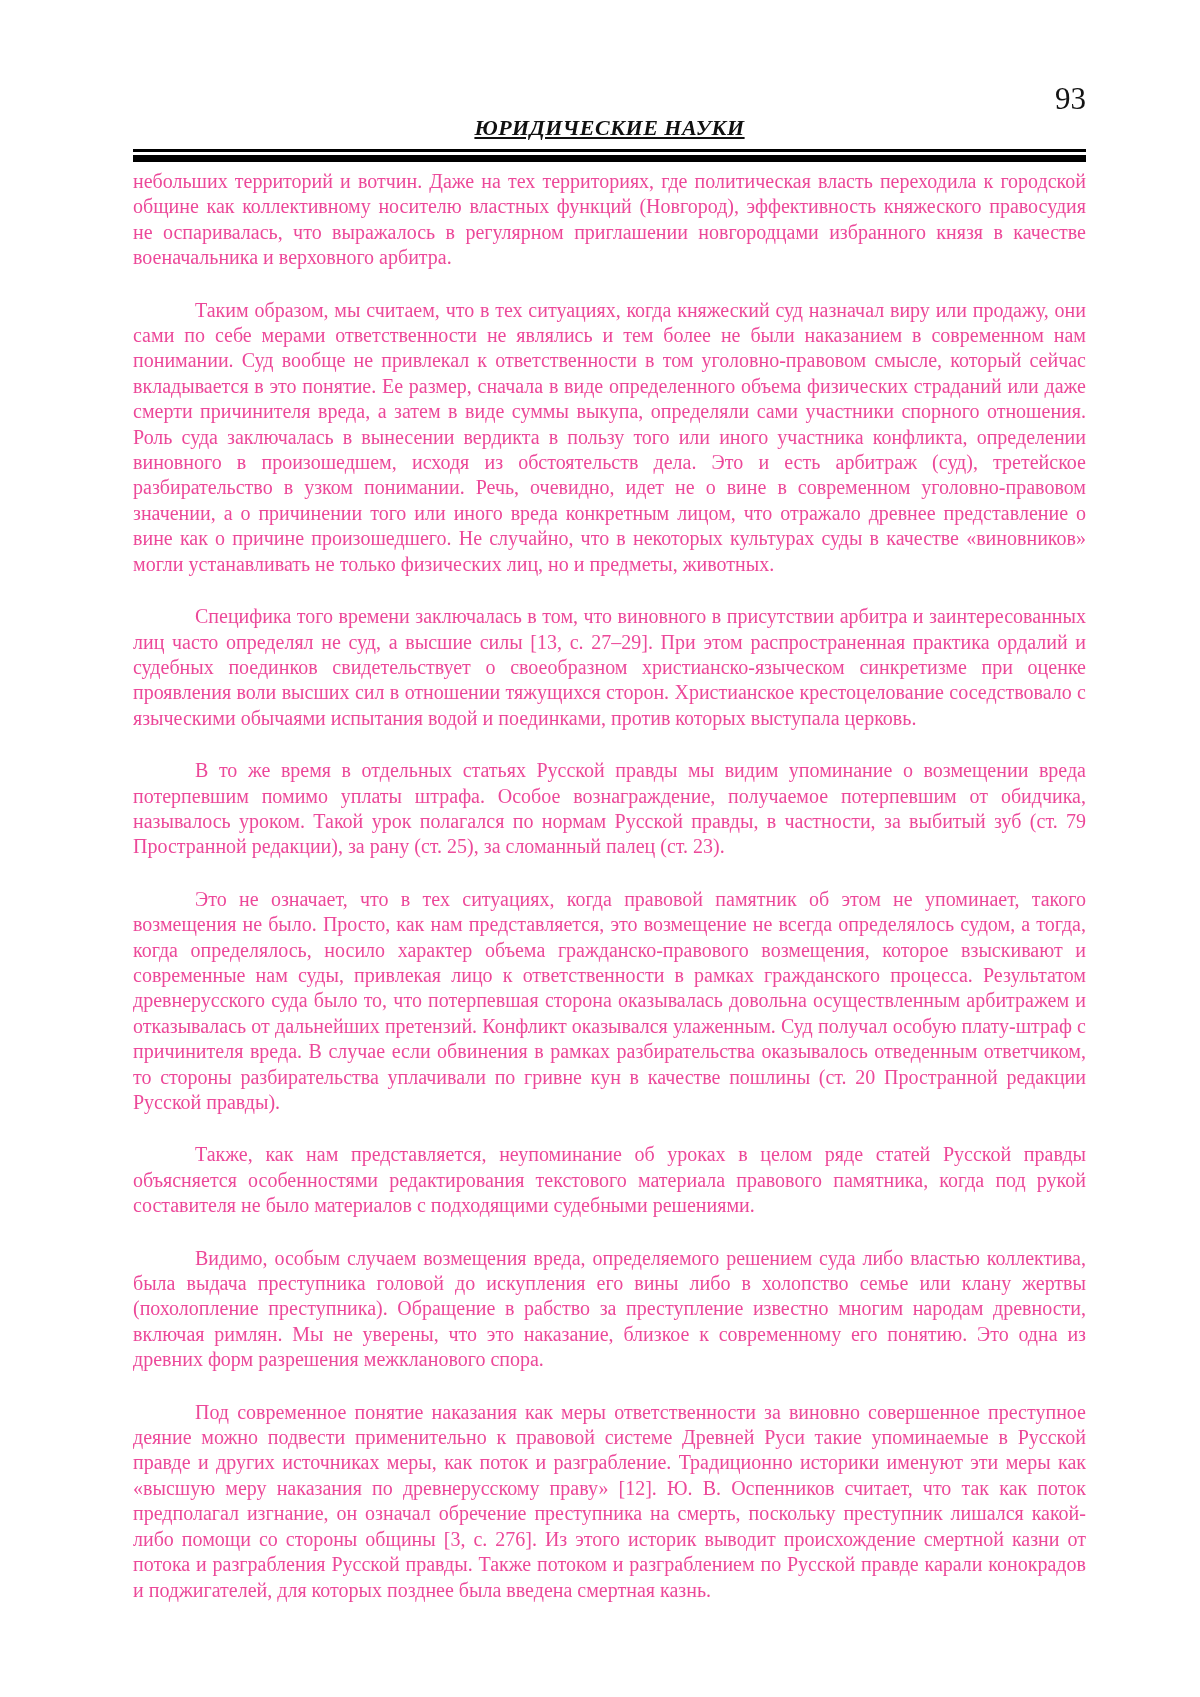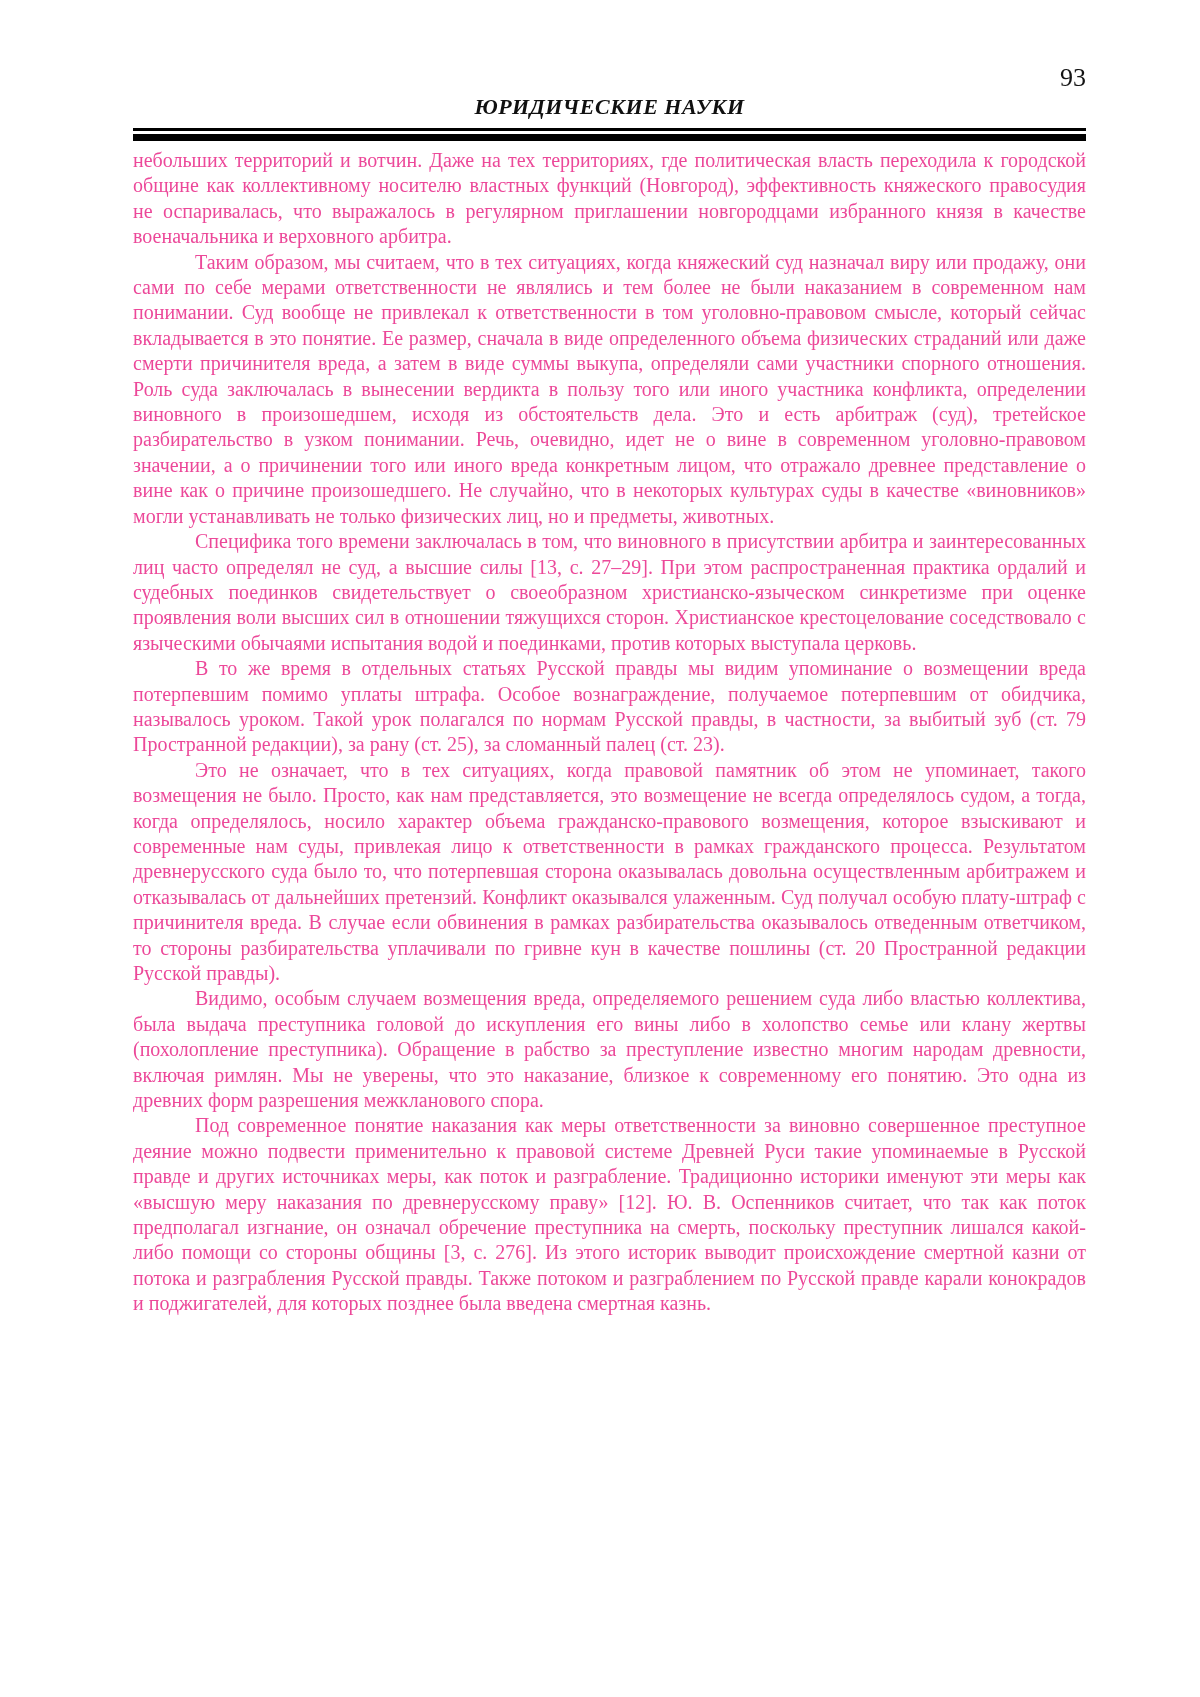--- a/index.html
+++ b/index.html
@@ -16,36 +16,37 @@
     font-family: "Liberation Serif", "DejaVu Serif", serif;
     color: #121212;
   }
   .content {
     position: absolute;
     left: 133px;
     top: 0;
     width: 953px;
   }
   .page-number {
-    padding-top: 62px;
+    padding-top: 83px;
     height: 32px;
     line-height: 32px;
     text-align: right;
-    font-size: 26px;
+    font-size: 31px;
     color: #141414;
   }
   .section-header {
     height: 26px;
     line-height: 26px;
     text-align: center;
     font-size: 22px;
     font-weight: bold;
     font-style: italic;
     letter-spacing: 0.5px;
     color: #101010;
+    text-decoration: underline;
   }
   .header-rule {
     margin-top: 8px;
   }
   .header-rule .rule-thin {
     height: 3px;
     background: #000000;
   }
   .header-rule .rule-gap {
     height: 3px;
@@ -61,20 +62,21 @@
     line-height: 25.4px;
     text-align: justify;
     color: #ec4899;
   }
   .article p {
     margin: 0;
     padding: 0;
   }
   .article p.indent {
     text-indent: 62px;
+    margin-top: 27px;
   }
 </style>
 </head>
 <body>
 
 <div class="page">
   <div class="content">
 
     <div class="page-number">93</div>
 
@@ -85,18 +87,19 @@
       <div class="rule-gap"></div>
       <div class="rule-thick"></div>
     </div>
 
     <div class="article">
       <p>небольших территорий и вотчин. Даже на тех территориях, где политическая власть переходила к городской общине как коллективному носителю властных функций (Новгород), эффективность княжеского правосудия не оспаривалась, что выражалось в регулярном приглашении новгородцами избранного князя в качестве военачальника и верховного арбитра.</p>
       <p class="indent">Таким образом, мы считаем, что в тех ситуациях, когда княжеский суд назначал виру или продажу, они сами по себе мерами ответственности не являлись и тем более не были наказанием в современном нам понимании. Суд вообще не привлекал к ответственности в том уголовно-правовом смысле, который сейчас вкладывается в это понятие. Ее размер, сначала в виде определенного объема физических страданий или даже смерти причинителя вреда, а затем в виде суммы выкупа, определяли сами участники спорного отношения. Роль суда заключалась в вынесении вердикта в пользу того или иного участника конфликта, определении виновного в произошедшем, исходя из обстоятельств дела. Это и есть арбитраж (суд), третейское разбирательство в узком понимании. Речь, очевидно, идет не о вине в современном уголовно-правовом значении, а о причинении того или иного вреда конкретным лицом, что отражало древнее представление о вине как о причине произошедшего. Не случайно, что в некоторых культурах суды в качестве «виновников» могли устанавливать не только физических лиц, но и предметы, животных.</p>
       <p class="indent">Специфика того времени заключалась в том, что виновного в присутствии арбитра и заинтересованных лиц часто определял не суд, а высшие силы [13, с. 27–29]. При этом распространенная практика ордалий и судебных поединков свидетельствует о своеобразном христианско-языческом синкретизме при оценке проявления воли высших сил в отношении тяжущихся сторон. Христианское крестоцелование соседствовало с языческими обычаями испытания водой и поединками, против которых выступала церковь.</p>
       <p class="indent">В то же время в отдельных статьях Русской правды мы видим упоминание о возмещении вреда потерпевшим помимо уплаты штрафа. Особое вознаграждение, получаемое потерпевшим от обидчика, называлось уроком. Такой урок полагался по нормам Русской правды, в частности, за выбитый зуб (ст. 79 Пространной редакции), за рану (ст. 25), за сломанный палец (ст. 23).</p>
       <p class="indent">Это не означает, что в тех ситуациях, когда правовой памятник об этом не упоминает, такого возмещения не было. Просто, как нам представляется, это возмещение не всегда определялось судом, а тогда, когда определялось, носило характер объема гражданско-правового возмещения, которое взыскивают и современные нам суды, привлекая лицо к ответственности в рамках гражданского процесса. Результатом древнерусского суда было то, что потерпевшая сторона оказывалась довольна осуществленным арбитражем и отказывалась от дальнейших претензий. Конфликт оказывался улаженным. Суд получал особую плату-штраф с причинителя вреда. В случае если обвинения в рамках разбирательства оказывалось отведенным ответчиком, то стороны разбирательства уплачивали по гривне кун в качестве пошлины (ст. 20 Пространной редакции Русской правды).</p>
+      <p class="indent">Также, как нам представляется, неупоминание об уроках в целом ряде статей Русской правды объясняется особенностями редактирования текстового материала правового памятника, когда под рукой составителя не было материалов с подходящими судебными решениями.</p>
       <p class="indent">Видимо, особым случаем возмещения вреда, определяемого решением суда либо властью коллектива, была выдача преступника головой до искупления его вины либо в холопство семье или клану жертвы (похолопление преступника). Обращение в рабство за преступление известно многим народам древности, включая римлян. Мы не уверены, что это наказание, близкое к современному его понятию. Это одна из древних форм разрешения межкланового спора.</p>
       <p class="indent">Под современное понятие наказания как меры ответственности за виновно совершенное преступное деяние можно подвести применительно к правовой системе Древней Руси такие упоминаемые в Русской правде и других источниках меры, как поток и разграбление. Традиционно историки именуют эти меры как «высшую меру наказания по древнерусскому праву» [12]. Ю. В. Оспенников считает, что так как поток предполагал изгнание, он означал обречение преступника на смерть, поскольку преступник лишался какой-либо помощи со стороны общины [3, с. 276]. Из этого историк выводит происхождение смертной казни от потока и разграбления Русской правды. Также потоком и разграблением по Русской правде карали конокрадов и поджигателей, для которых позднее была введена смертная казнь.</p>
     </div>
 
   </div>
 </div>
 
 </body></html>

